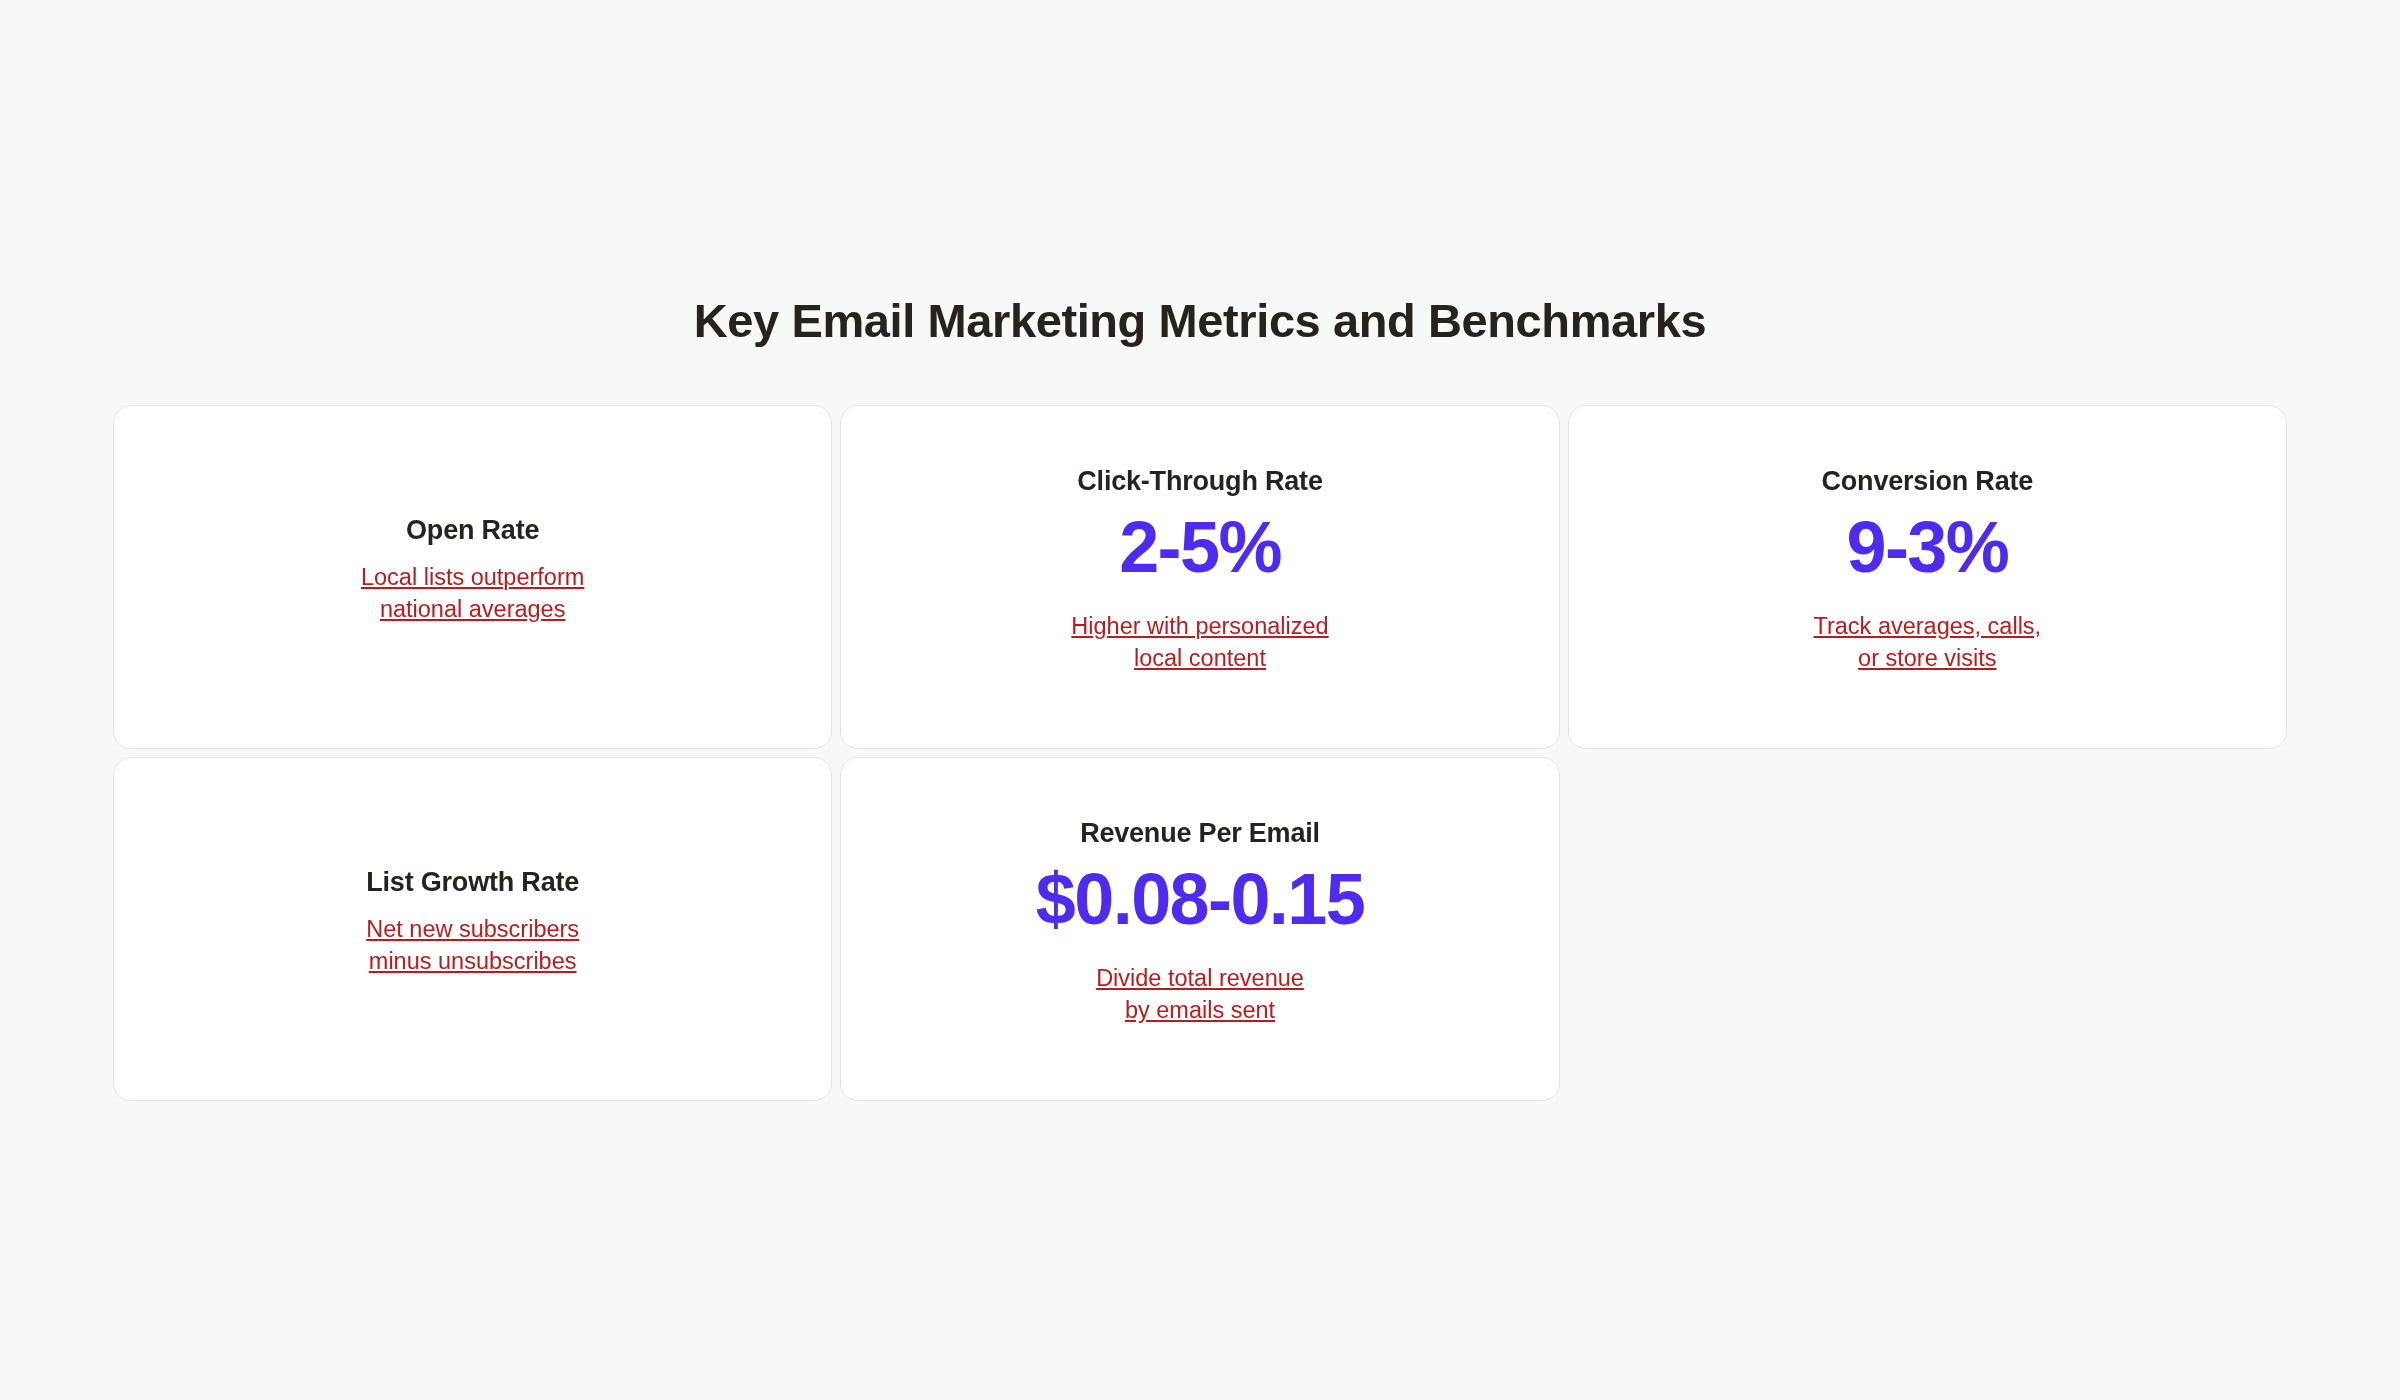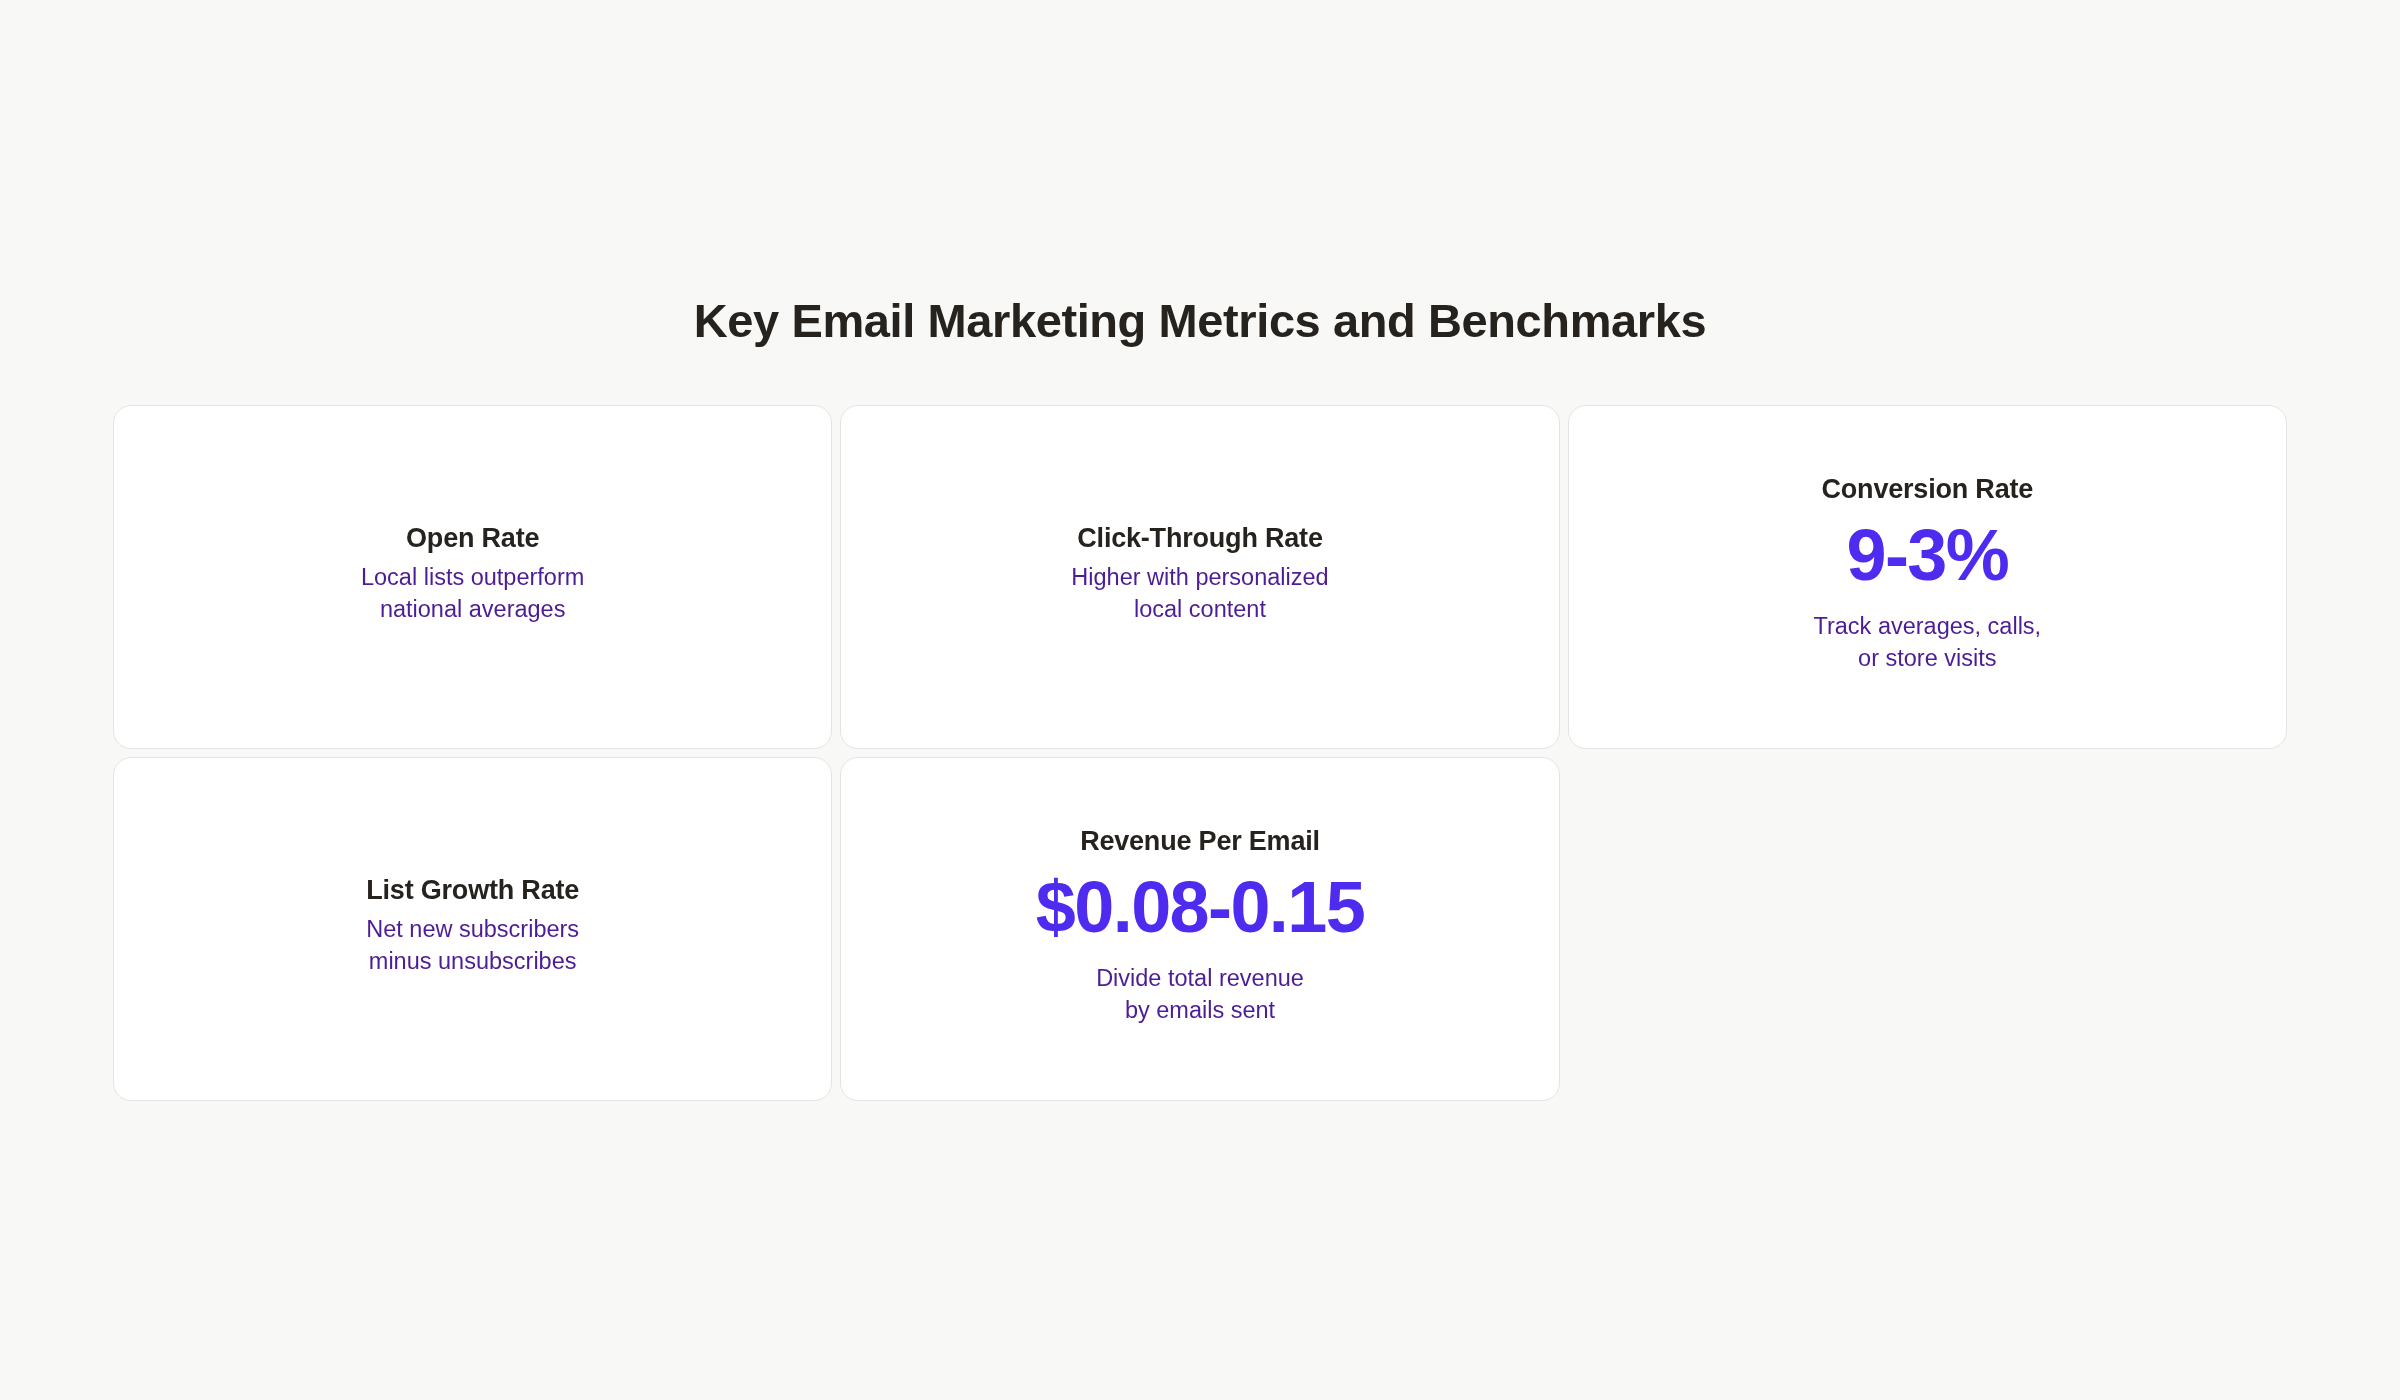--- a/index.html
+++ b/index.html
@@ -81,44 +81,46 @@
     white-space: nowrap;
   }
 
   .metric-value.accent-purple { color: #4f2bf0; }
   .metric-value.accent-orange { color: #dd7f0d; }
   .metric-value.accent-green  { color: #2ecf96; }
 
   .metric-desc {
     font-size: 23.5px;
     font-weight: normal;
-    color: #4c1d95;
+    color: #b91c1c;
     line-height: 1.38;
     text-align: center;
-    margin: 0;
+    margin: 8px;
     white-space: pre-line;
+    text-decoration: underline;
   }
 </style>
 </head>
 <body>
 
 <div class="page">
 
   <h1 class="page-title">Key Email Marketing Metrics and Benchmarks</h1>
 
   <div class="metrics-grid">
 
     <div class="metric-card">
       <div class="metric-label">Open Rate</div>
       <div class="metric-desc">Local lists outperform
 national averages</div>
     </div>
 
     <div class="metric-card">
       <div class="metric-label">Click-Through Rate</div>
+      <div class="metric-value accent-purple">2-5%</div>
       <div class="metric-desc">Higher with personalized
 local content</div>
     </div>
 
 
     <div class="metric-card">
       <div class="metric-label">Conversion Rate</div>
       <div class="metric-value accent-purple">9-3%</div>
       <div class="metric-desc">Track averages, calls,
 or store visits</div>

